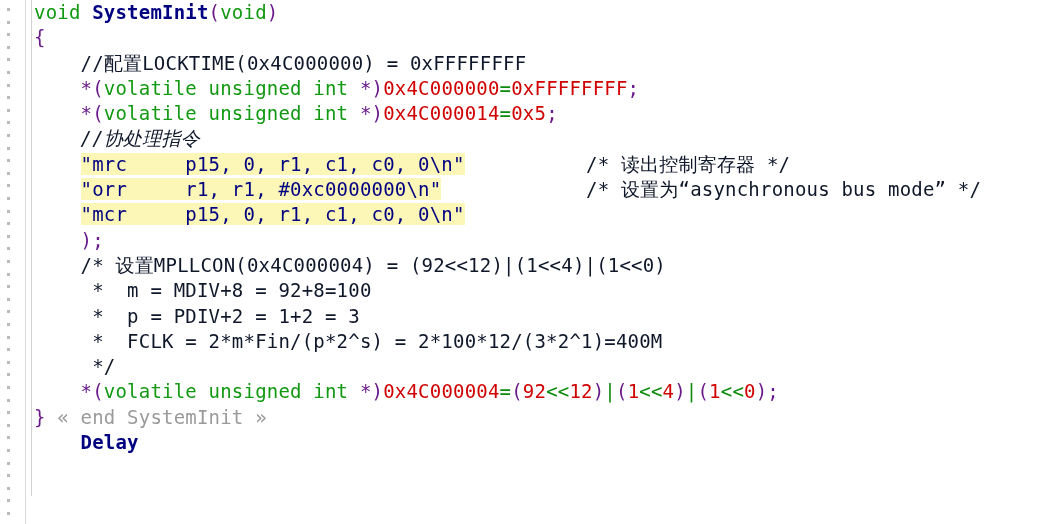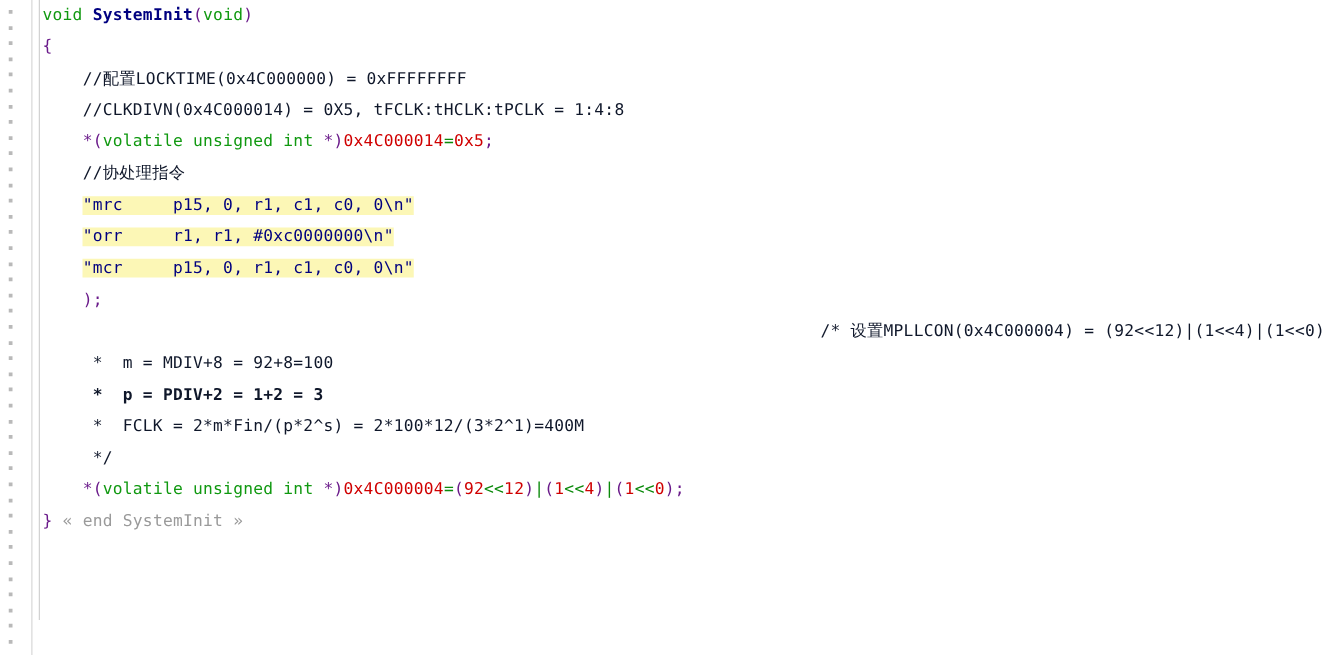--- a/index.html
+++ b/index.html
@@ -49,21 +49,21 @@
   
   .code {
     position: absolute;
     left: 26px; top: 0;
     width: 1034px; height: 524px;
   }
   .line {
     position: relative;
     height: 25.3px;
     line-height: 25.3px;
-    font-size: 13px;
+    font-size: 19px;
     white-space: pre;
     letter-spacing: 0.2px;
     padding-left: 8px;
   }
   .line span { white-space: pre; }
 
   
   .kw        { color: #119911; }              
   .fnname    { color: #000080; font-weight: bold; }
   .punct     { color: #6a1a8a; }              
@@ -133,29 +133,30 @@
       <div class="gutter-dot" style="top: 499.4px;"></div>
       <div class="gutter-dot" style="top: 512px;"></div>
     </div>
   <div class="gutter-rule"></div>
   <div class="fold-rule"></div>
 
   <div class="code" id="code-lines">
       <div class="line" style="top: 0px;"><span class="kw">void </span><span class="fnname">SystemInit</span><span class="punct">(</span><span class="kw">void</span><span class="punct">)</span></div>
       <div class="line" style="top: 0px;"><span class="punct">{</span></div>
       <div class="line" style="top: 0px;"><span class="comment">    //配置LOCKTIME(0x4C000000) = 0xFFFFFFFF</span></div>
-      <div class="line" style="top: 0px;"><span class="comment">    //CLKDIVN(0x4C000014) = 0X5, tFCLK:tHCLK:tPCLK = 1:4:8</span></div>
+      <div class="line" style="top: 0px;"><span class="plain">    </span><span class="punct">*(</span><span class="kw">volatile unsigned int</span><span class="punct"> *)</span><span class="num">0x4C000000</span><span class="op">=</span><span class="num">0xFFFFFFFF</span><span class="punct">;</span></div>
       <div class="line" style="top: 0px;"><span class="plain">    </span><span class="punct">*(</span><span class="kw">volatile unsigned int</span><span class="punct"> *)</span><span class="num">0x4C000014</span><span class="op">=</span><span class="num">0x5</span><span class="punct">;</span></div>
-      <div class="line" style="top: 0px;"><span class="comment">    //协处理指令</span></div>
-      <div class="line" style="top: 0px;"><span class="plain">    </span><span class="str hl">"mrc     p15, 0, r1, c1, c0, 0\n"</span></div>
-      <div class="line" style="top: 0px;"><span class="plain">    </span><span class="str hl">"orr     r1, r1, #0xc0000000\n"</span></div>
+      <div class="line" style="top: 0px; font-style: italic;"><span class="comment">    //协处理指令</span></div>
+      <div class="line" style="top: 0px;"><span class="plain">    </span><span class="str hl">"mrc     p15, 0, r1, c1, c0, 0\n"</span><span class="comment cmt-col">/* 读出控制寄存器 */</span></div>
+      <div class="line" style="top: 0px;"><span class="plain">    </span><span class="str hl">"orr     r1, r1, #0xc0000000\n"</span><span class="comment cmt-col">/* 设置为“asynchronous bus mode” */</span></div>
       <div class="line" style="top: 0px;"><span class="plain">    </span><span class="str hl">"mcr     p15, 0, r1, c1, c0, 0\n"</span></div>
       <div class="line" style="top: 0px;"><span class="plain">    </span><span class="punct">);</span></div>
-      <div class="line" style="top: 0px; text-align: right;"><span class="comment">    /* 设置MPLLCON(0x4C000004) = (92&lt;&lt;12)|(1&lt;&lt;4)|(1&lt;&lt;0)</span></div>
+      <div class="line" style="top: 0px;"><span class="comment">    /* 设置MPLLCON(0x4C000004) = (92&lt;&lt;12)|(1&lt;&lt;4)|(1&lt;&lt;0)</span></div>
       <div class="line" style="top: 0px;"><span class="comment">     *  m = MDIV+8 = 92+8=100</span></div>
-      <div class="line" style="top: 0px; font-weight: bold;"><span class="comment">     *  p = PDIV+2 = 1+2 = 3</span></div>
+      <div class="line" style="top: 0px;"><span class="comment">     *  p = PDIV+2 = 1+2 = 3</span></div>
       <div class="line" style="top: 0px;"><span class="comment">     *  FCLK = 2*m*Fin/(p*2^s) = 2*100*12/(3*2^1)=400M</span></div>
       <div class="line" style="top: 0px;"><span class="comment">     */</span></div>
       <div class="line" style="top: 0px;"><span class="plain">    </span><span class="punct">*(</span><span class="kw">volatile unsigned int</span><span class="punct"> *)</span><span class="num">0x4C000004</span><span class="op">=</span><span class="punct">(</span><span class="num">92</span><span class="op">&lt;&lt;</span><span class="num">12</span><span class="punct">)</span><span class="op">|</span><span class="punct">(</span><span class="num">1</span><span class="op">&lt;&lt;</span><span class="num">4</span><span class="punct">)</span><span class="op">|</span><span class="punct">(</span><span class="num">1</span><span class="op">&lt;&lt;</span><span class="num">0</span><span class="punct">);</span></div>
       <div class="line" style="top: 0px;"><span class="punct">}</span><span class="plain"> </span><span class="fold-note">« end SystemInit »</span></div>
+      <div class="line" style="top: 0px; height: 18px;"><span class="plain">    </span><span class="partial">Delay</span></div>
     </div>
 
 </div>
 
 </body></html>

